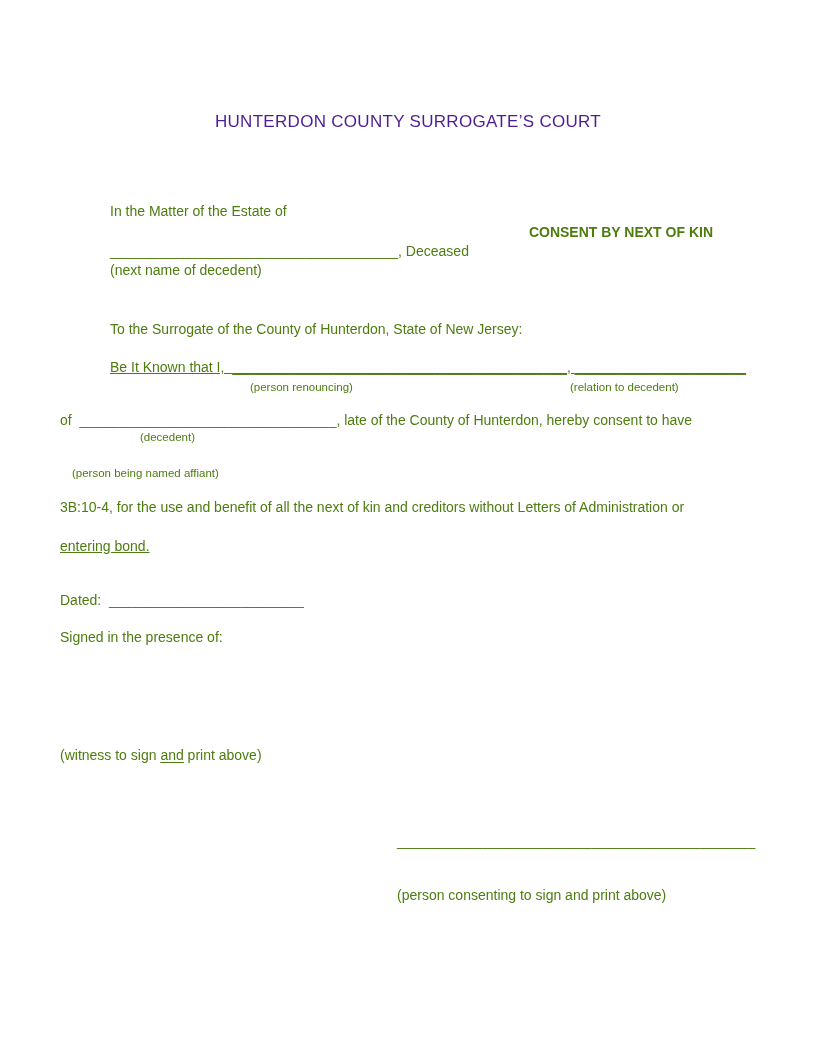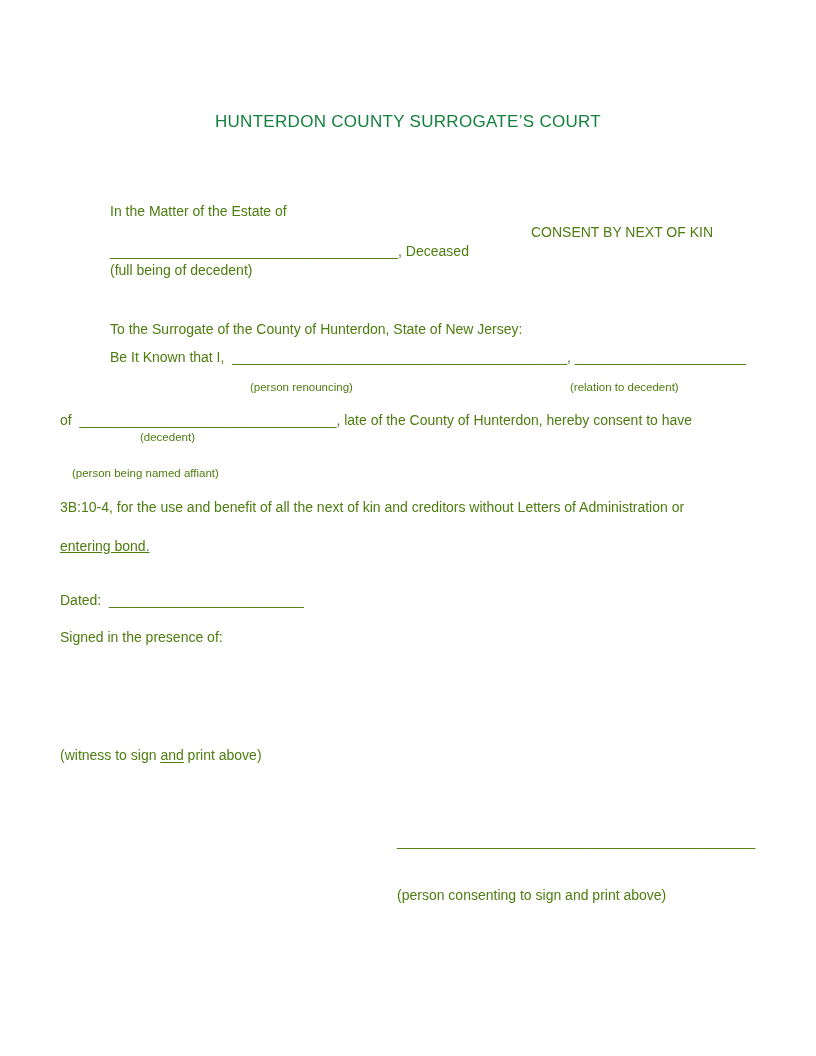--- a/index.html
+++ b/index.html
@@ -19,45 +19,45 @@
     line-height: 1.15;
     white-space: pre;
     color: #4d7c0f;
   }
   .title {
     left: 0;
     right: 0;
     text-align: center;
     font-size: 17px;
     letter-spacing: 0.3px;
-    color: #15803d;
+    color: #4c1d95;
   }
-  .bold { font-weight: normal; }
+  .bold { font-weight: bold; }
   .small { font-size: 11.5px; }
   .blank { letter-spacing: 0; }
   .uline { text-decoration: underline; text-underline-offset: 2px; }
 </style>
 </head>
 <body>
 
 <div class="page">
 
   <div class="line title" style="top:112px;">HUNTERDON COUNTY SURROGATE’S COURT</div>
 
   <div class="line" style="left:110px; top:203px;">In the Matter of the Estate of</div>
 
   <div class="line bold" style="right:103px; top:224px;">CONSENT BY NEXT OF KIN</div>
 
   <div class="line" style="left:110px; top:243px;"><span class="blank">_____________________________________</span><span>, Deceased</span></div>
 
-  <div class="line" style="left:110px; top:262px;">(full being of decedent)</div>
+  <div class="line" style="left:110px; top:262px;">(next name of decedent)</div>
 
   <div class="line" style="left:110px; top:321px;">To the Surrogate of the County of Hunterdon, State of New Jersey:</div>
 
-  <div class="line" style="left:110px; top:349px;"><span>Be It Known that I,  </span><span class="blank">___________________________________________</span><span>, </span><span class="blank">______________________</span></div>
+  <div class="line" style="left:110px; top:359px;text-decoration:underline;"><span>Be It Known that I,  </span><span class="blank">___________________________________________</span><span>, </span><span class="blank">______________________</span></div>
 
   <div class="line small" style="left:250px; top:381px;">(person renouncing)</div>
 
   <div class="line small" style="left:570px; top:381px;">(relation to decedent)</div>
 
   <div class="line" style="left:60px; top:412px;"><span>of  </span><span class="blank">_________________________________</span><span>, late of the County of Hunterdon, hereby consent to have</span></div>
 
   <div class="line small" style="left:140px; top:431px;">(decedent)</div>
 
 

